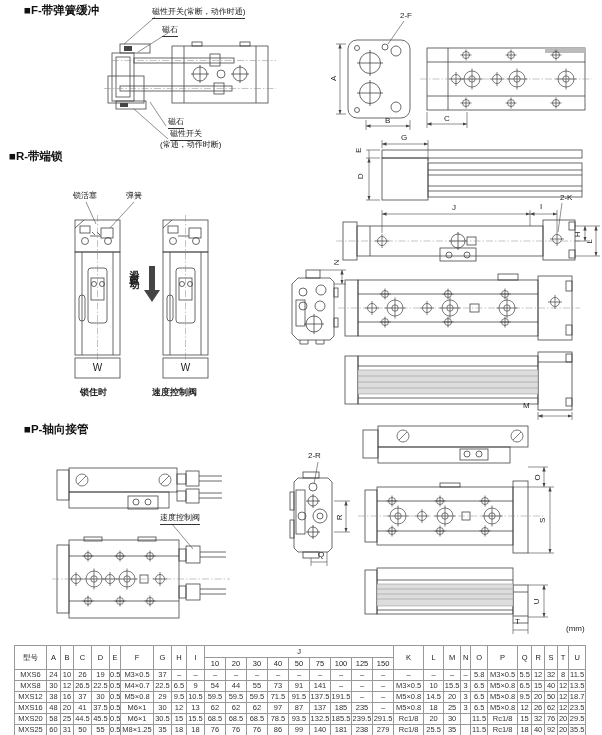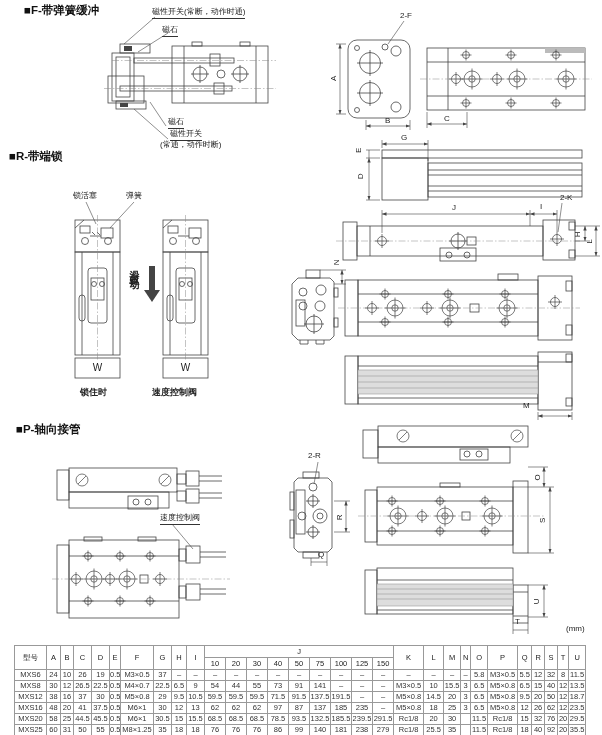--- a/index.html
+++ b/index.html
@@ -447,21 +447,21 @@
   <span class="lbl" style="left:452px;top:204px">J</span>
   <span class="lbl" style="left:540px;top:203px">I</span>
   <span class="lbl" style="left:560px;top:194px">2-K</span>
   <span class="lbl rotc" style="left:576px;top:230px">H</span>
   <span class="lbl rotc" style="left:588px;top:237px">L</span>
   <span class="lbl rotc" style="left:335px;top:258px">N</span>
   <span class="lbl" style="left:523px;top:402px">M</span>
 </div>
 
 <div>
-  <span class="ttl" style="left:16px;top:424px">■P-轴向接管</span>
+  <span class="ttl" style="left:24px;top:424px">■P-轴向接管</span>
   <span class="lbl u" style="left:160px;top:514px">速度控制阀</span>
   <span class="lbl" style="left:308px;top:452px">2-R</span>
   <span class="lbl rotc" style="left:338px;top:513px">R</span>
   <span class="lbl" style="left:318px;top:551px">Q</span>
   <span class="lbl rotc" style="left:535px;top:473px">O</span>
   <span class="lbl rotc" style="left:541px;top:516px">S</span>
   <span class="lbl rotc" style="left:535px;top:597px">U</span>
   <span class="lbl" style="left:515px;top:618px">T</span>
 </div>
 

